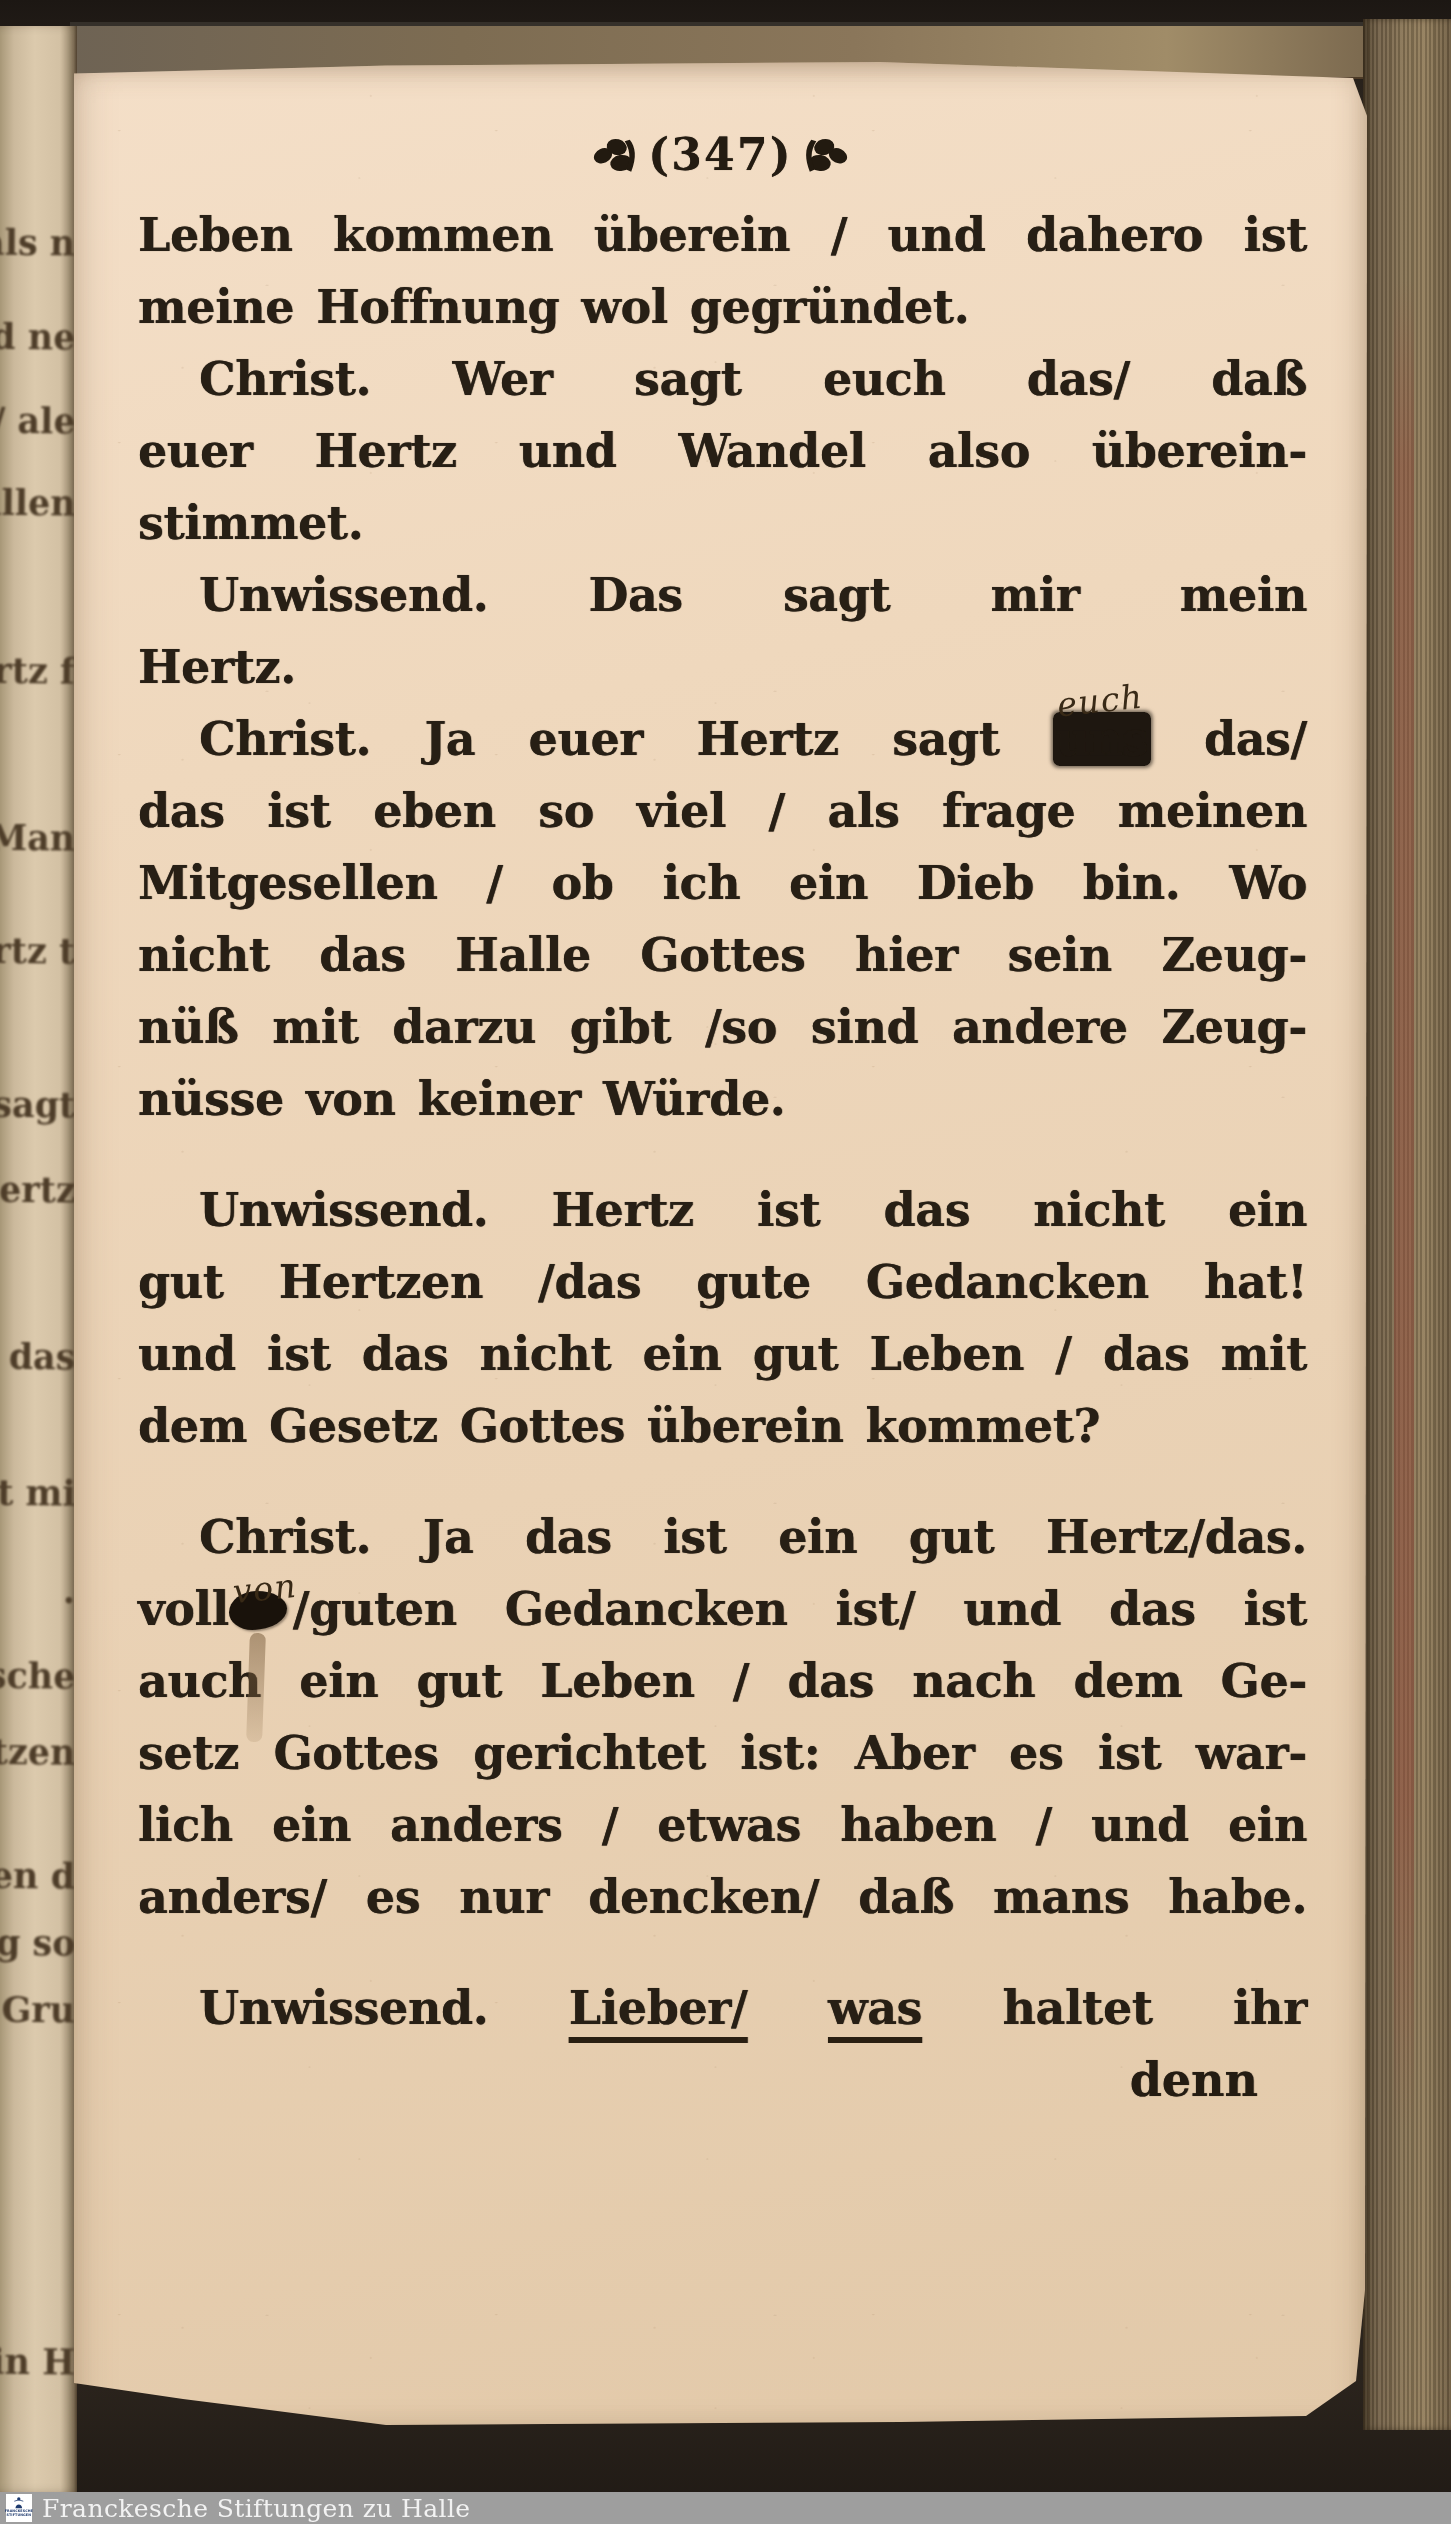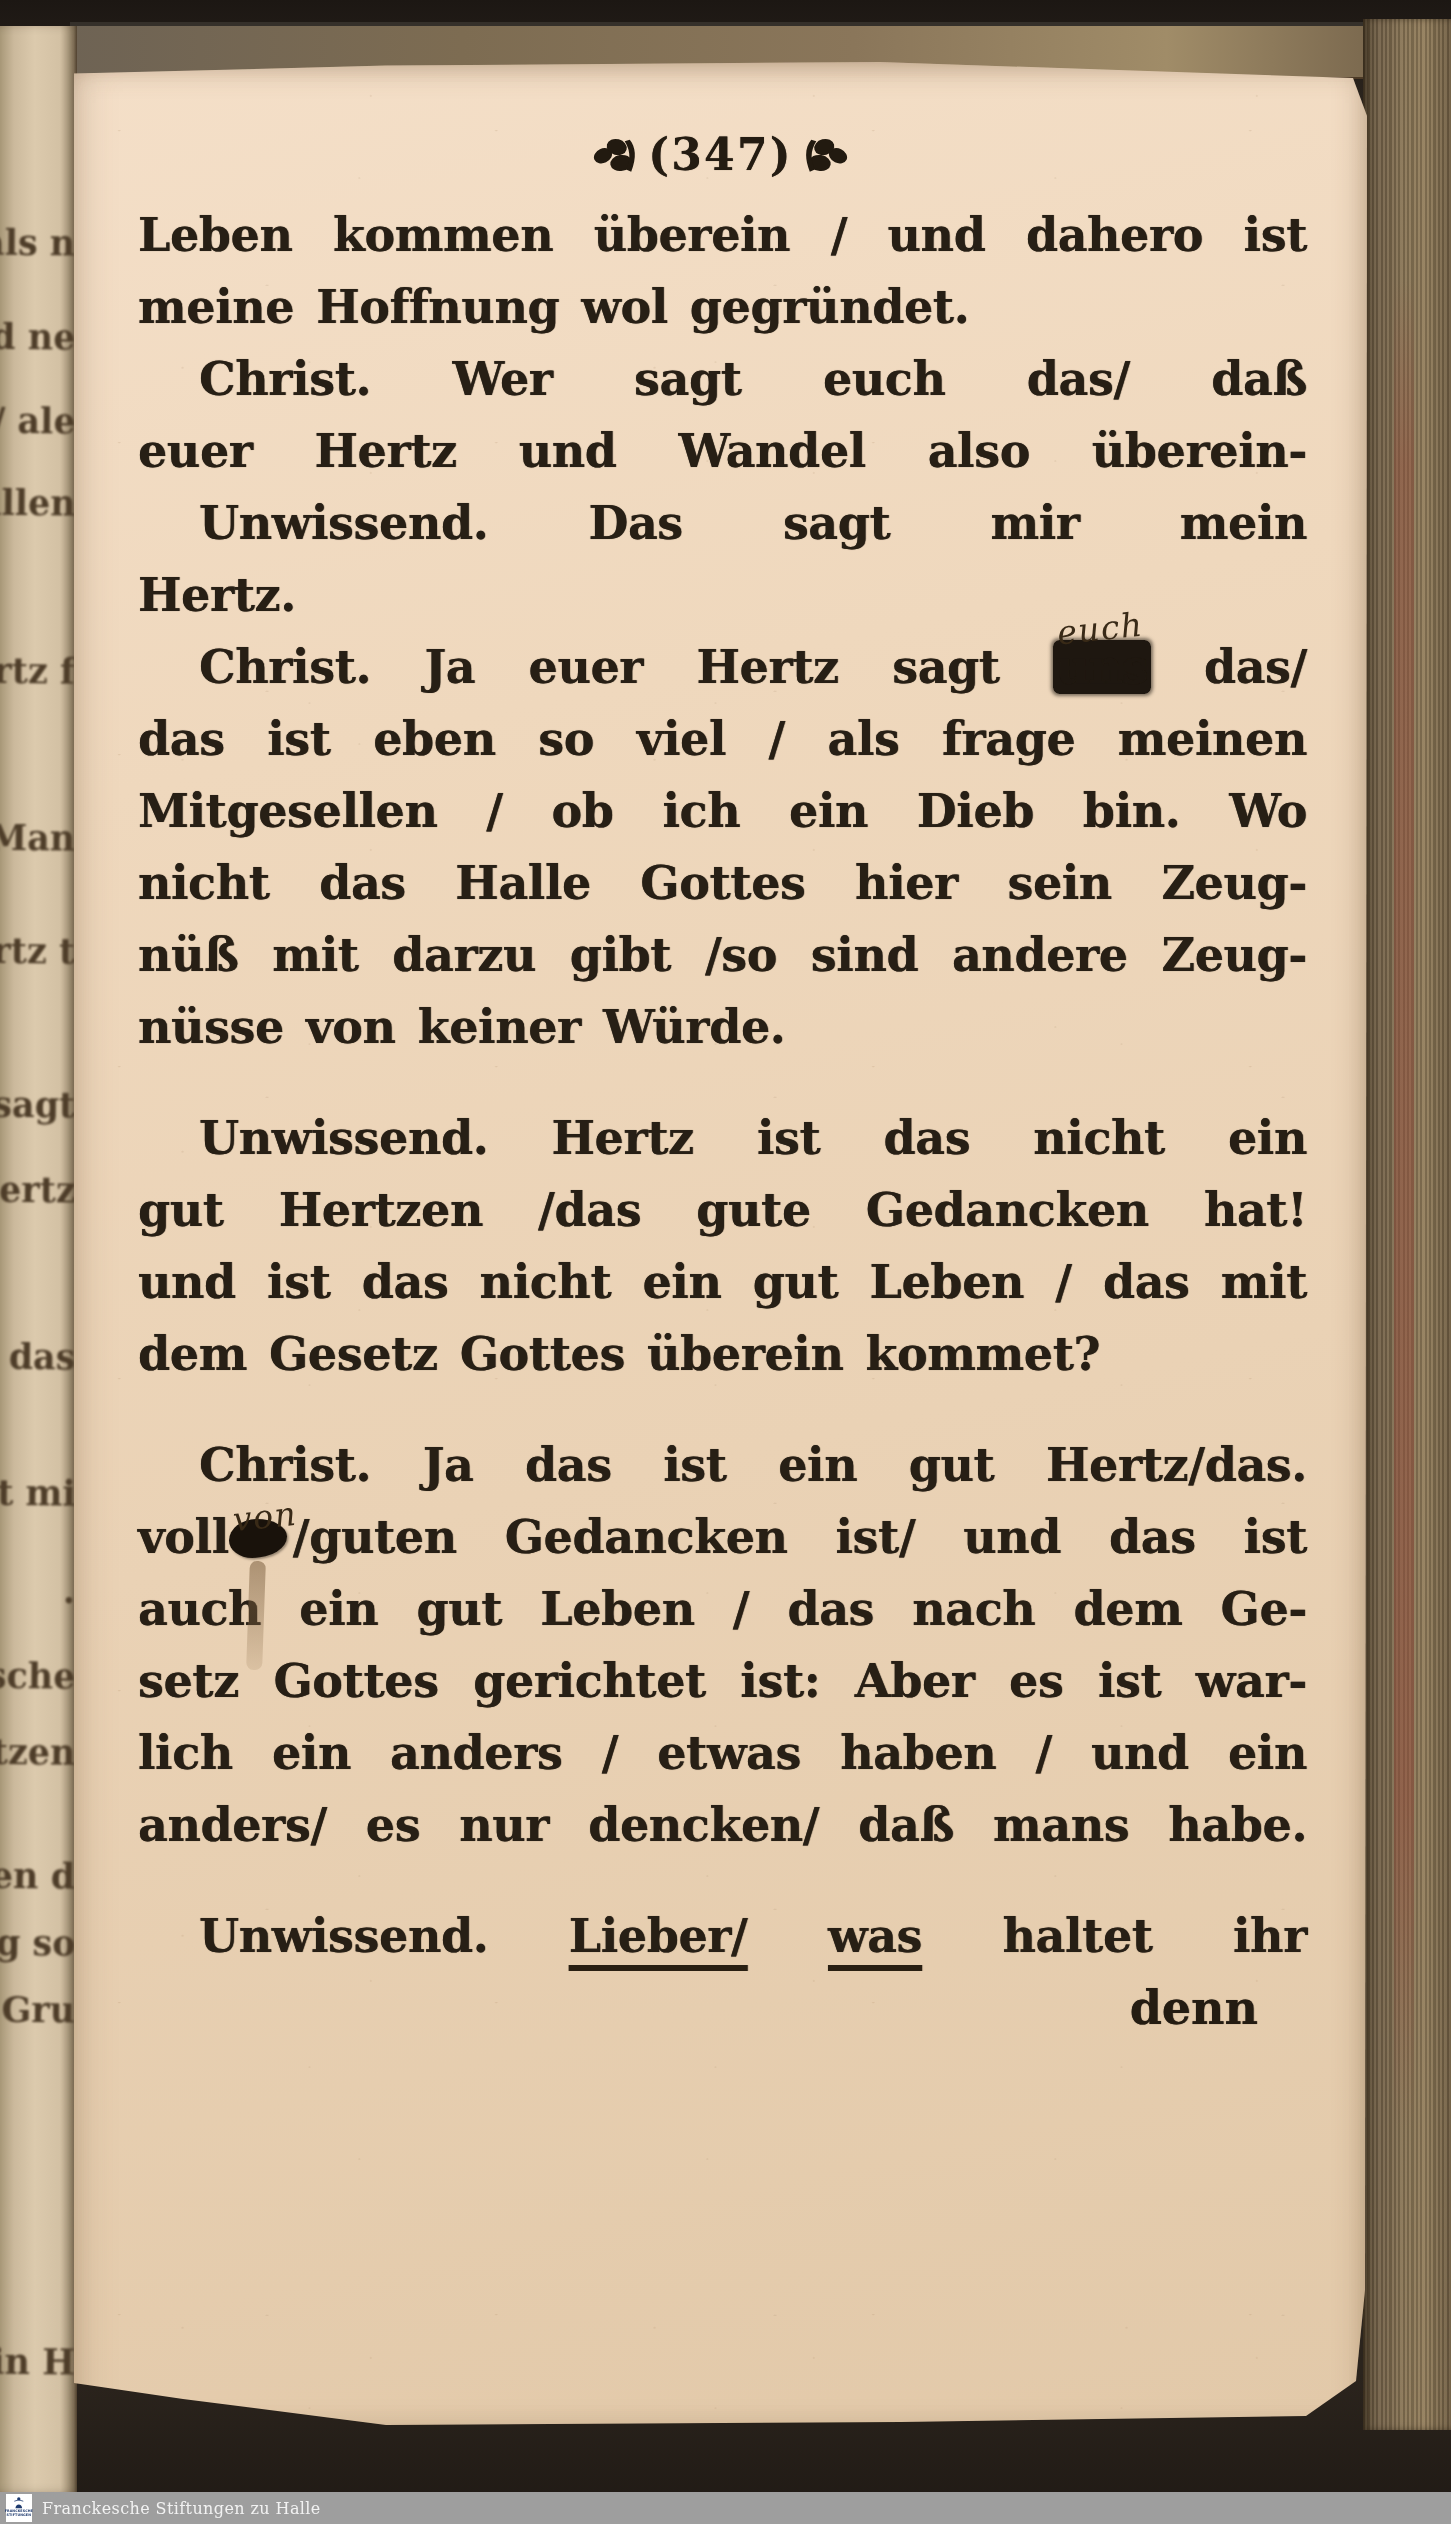--- a/index.html
+++ b/index.html
@@ -77,21 +77,21 @@
     border-radius:7.3px;transform:rotate(2deg);}
   .uhand{text-decoration:underline;text-decoration-thickness:5.8px;text-underline-offset:13px;
     text-decoration-color:#291f12;}
 
   .banner{position:absolute;left:0;top:2492px;width:1451px;height:33px;background:#9e9e9e;
     display:flex;align-items:center;}
   .logo{position:absolute;left:5.8px;top:2.2px;width:26px;height:28px;background:#ffffff;
     display:flex;flex-direction:column;align-items:center;padding-top:1.5px;box-sizing:border-box;}
   .logo-txt{font-family:"DejaVu Sans",sans-serif;font-size:3.3px;line-height:4px;color:#1e3a6e;
     text-align:center;letter-spacing:0.1px;font-weight:700;}
-  .banner-title{margin-left:42px;font-family:"DejaVu Serif",serif;font-size:16px;color:#f2f2f2;
+  .banner-title{margin-left:42px;font-family:"DejaVu Serif",serif;font-size:25px;color:#f2f2f2;
     letter-spacing:0.4px;}
 </style>
 </head>
 <body>
 
 <div id="shot">
   <div class="backdrop"></div>
   <div class="top-bevel"></div>
 
   <div class="left-strip">
@@ -142,20 +142,21 @@
           </g>
         </svg>
       </span>
     </div>
 
     <div class="text-block">
         <div class="line just"><span class="pl">Leben kommen überein / und dahero ist</span></div>
         <div class="line"><span class="pl">meine Hoffnung wol gegründet.</span></div>
         <div class="line indent just"><span class="pl">Christ. Wer sagt euch das/ daß</span></div>
         <div class="line just"><span class="pl">euer Hertz und Wandel also überein-</span></div>
+        <div class="line"><span class="pl">stimmet.</span></div>
         <div class="line indent just"><span class="pl">Unwissend. Das sagt mir mein</span></div>
         <div class="line"><span class="pl">Hertz.</span></div>
         <div class="line indent just"><span class="pl">Christ. Ja euer Hertz sagt </span><span class="corr"><span class="struck">uns</span><span class="hand">euch</span></span><span class="pl"> das/</span></div>
         <div class="line just"><span class="pl">das ist eben so viel / als frage meinen</span></div>
         <div class="line just"><span class="pl">Mitgesellen / ob ich ein Dieb bin. Wo</span></div>
         <div class="line just"><span class="pl">nicht das Halle Gottes hier sein Zeug-</span></div>
         <div class="line just"><span class="pl">nüß mit darzu gibt /so sind andere Zeug-</span></div>
         <div class="line"><span class="pl">nüsse von keiner Würde.</span></div>
         <div class="line indent gap just"><span class="pl">Unwissend. Hertz ist das nicht ein</span></div>
         <div class="line just"><span class="pl">gut Hertzen /das gute Gedancken hat!</span></div>

